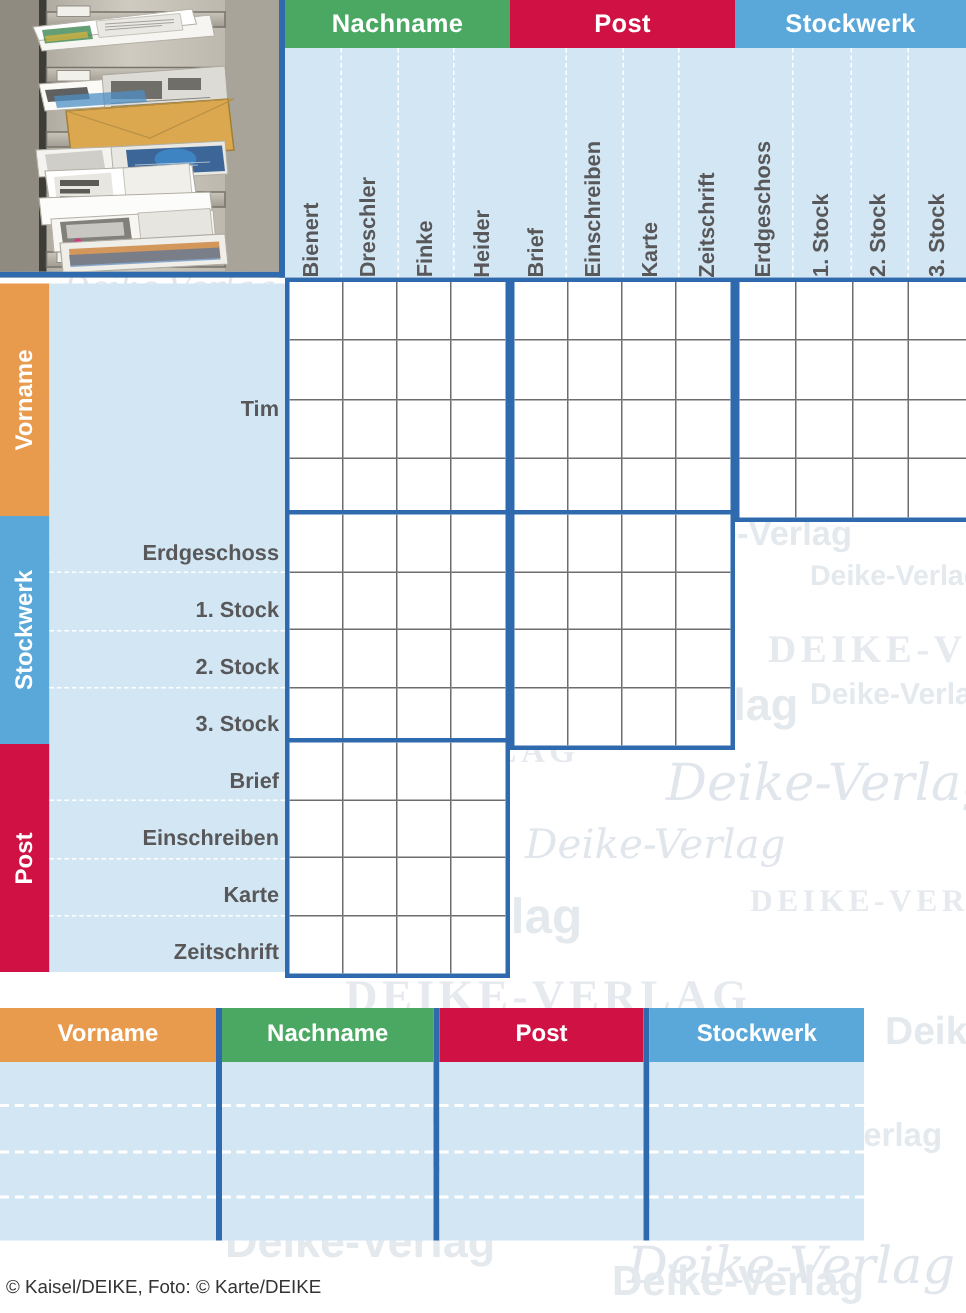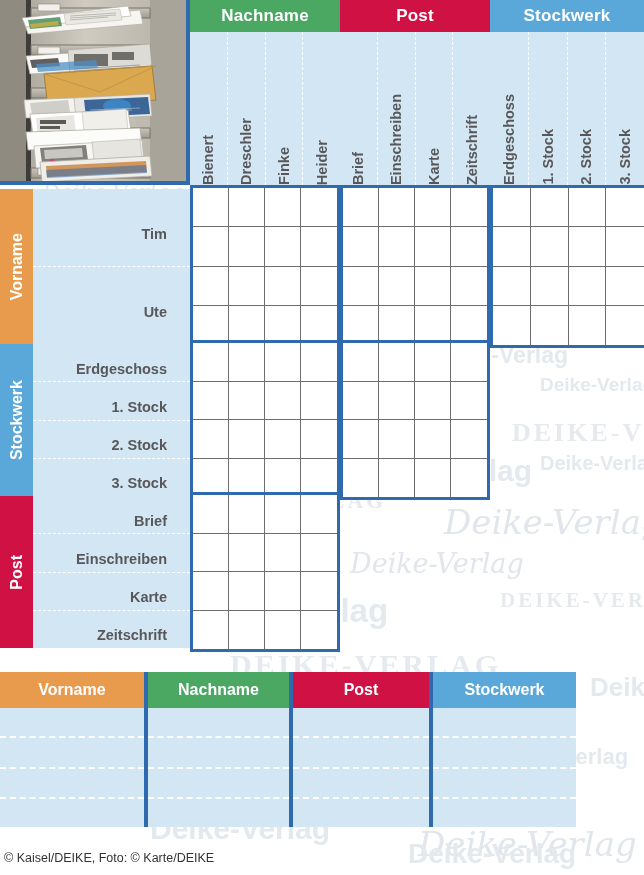--- a/index.html
+++ b/index.html
@@ -105,21 +105,21 @@
     position: absolute; left: 33px; width: 157px;
     background: #d3e6f3;
     display: flex; flex-direction: column;
   }
   #rows-vorname   { top: 189px; height: 155px; }
   #rows-stockwerk { top: 344px; height: 152px; }
   #rows-post      { top: 496px; height: 152px; }
   .rowcell {
     flex: 1 1 0;
     display: flex; align-items: center; justify-content: flex-end;
-    padding-right: 23px;
+    padding-right: 4px;
     font-size: 14.5px; font-weight: bold; color: #58585a;
     border-bottom: 1px dashed #ffffff;
     white-space: nowrap;
     margin-top: 12px;
   }
   .rowcell:last-child { border-bottom: none; }
 
   
   .block {
     position: absolute;
@@ -378,21 +378,20 @@
     </div>
   <div class="sidetab" id="tab-stockwerk">
       <span>Stockwerk</span>
     </div>
   <div class="sidetab" id="tab-post">
       <span>Post</span>
     </div>
 
   <div class="rowstrip" id="rows-vorname">
     <div class="rowcell">Tim</div>
-    <div class="rowcell">Ute</div>
   </div>
   <div class="rowstrip" id="rows-stockwerk">
     <div class="rowcell">Erdgeschoss</div>
     <div class="rowcell">1. Stock</div>
     <div class="rowcell">2. Stock</div>
     <div class="rowcell">3. Stock</div>
   </div>
   <div class="rowstrip" id="rows-post">
     <div class="rowcell">Brief</div>
     <div class="rowcell">Einschreiben</div>

